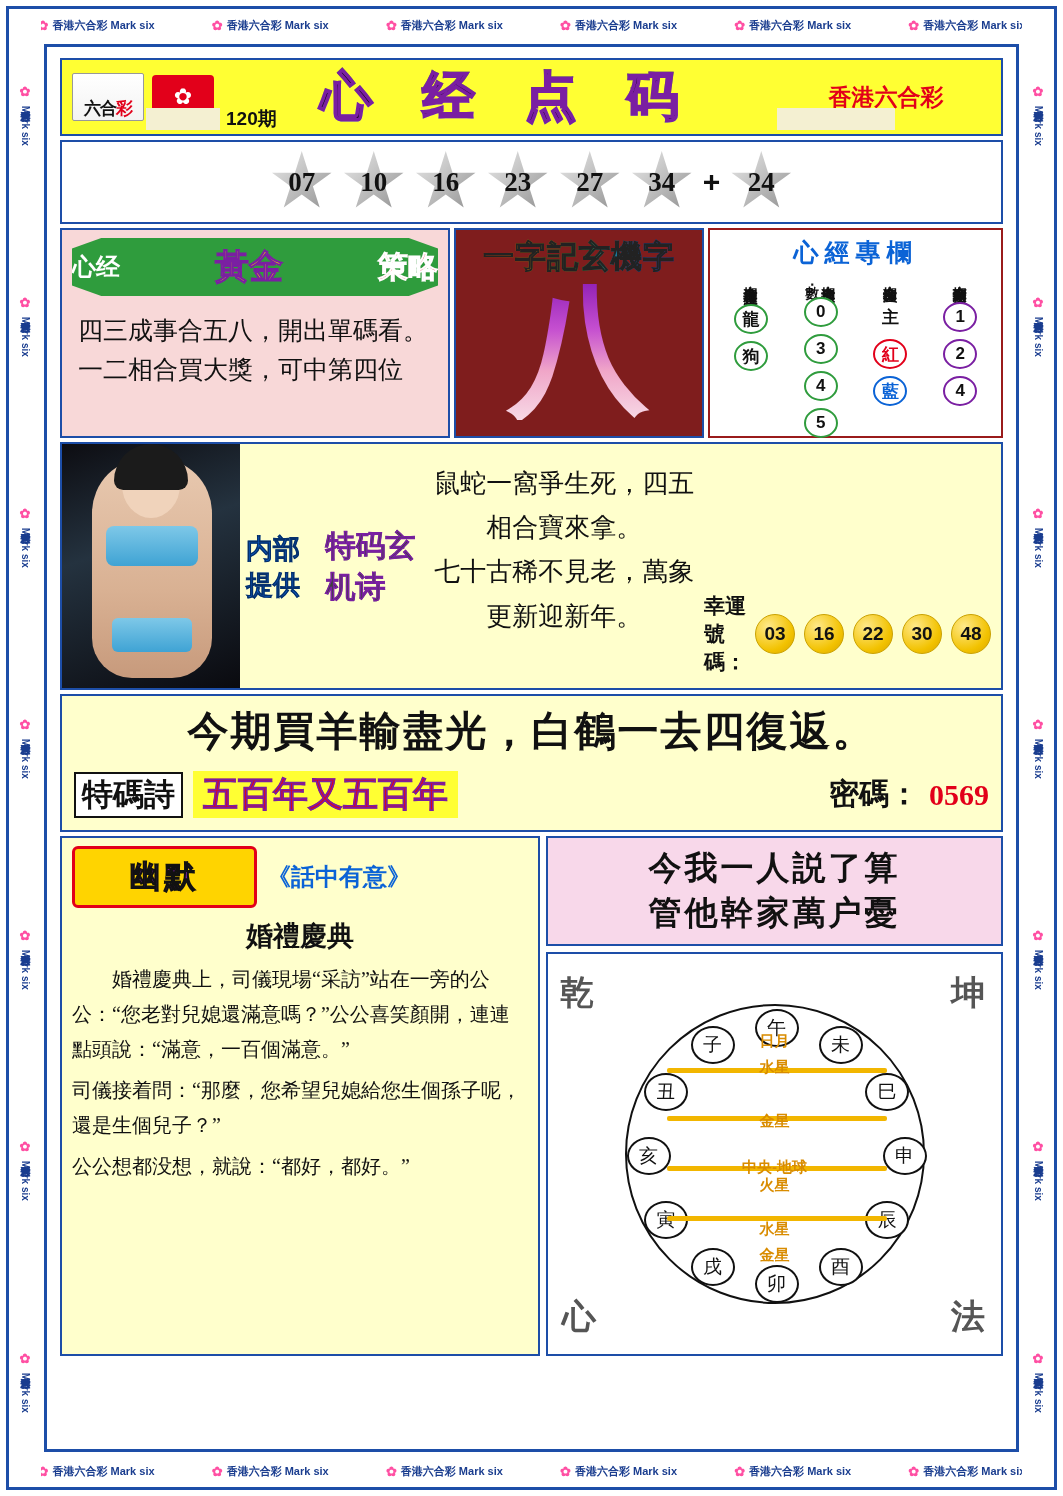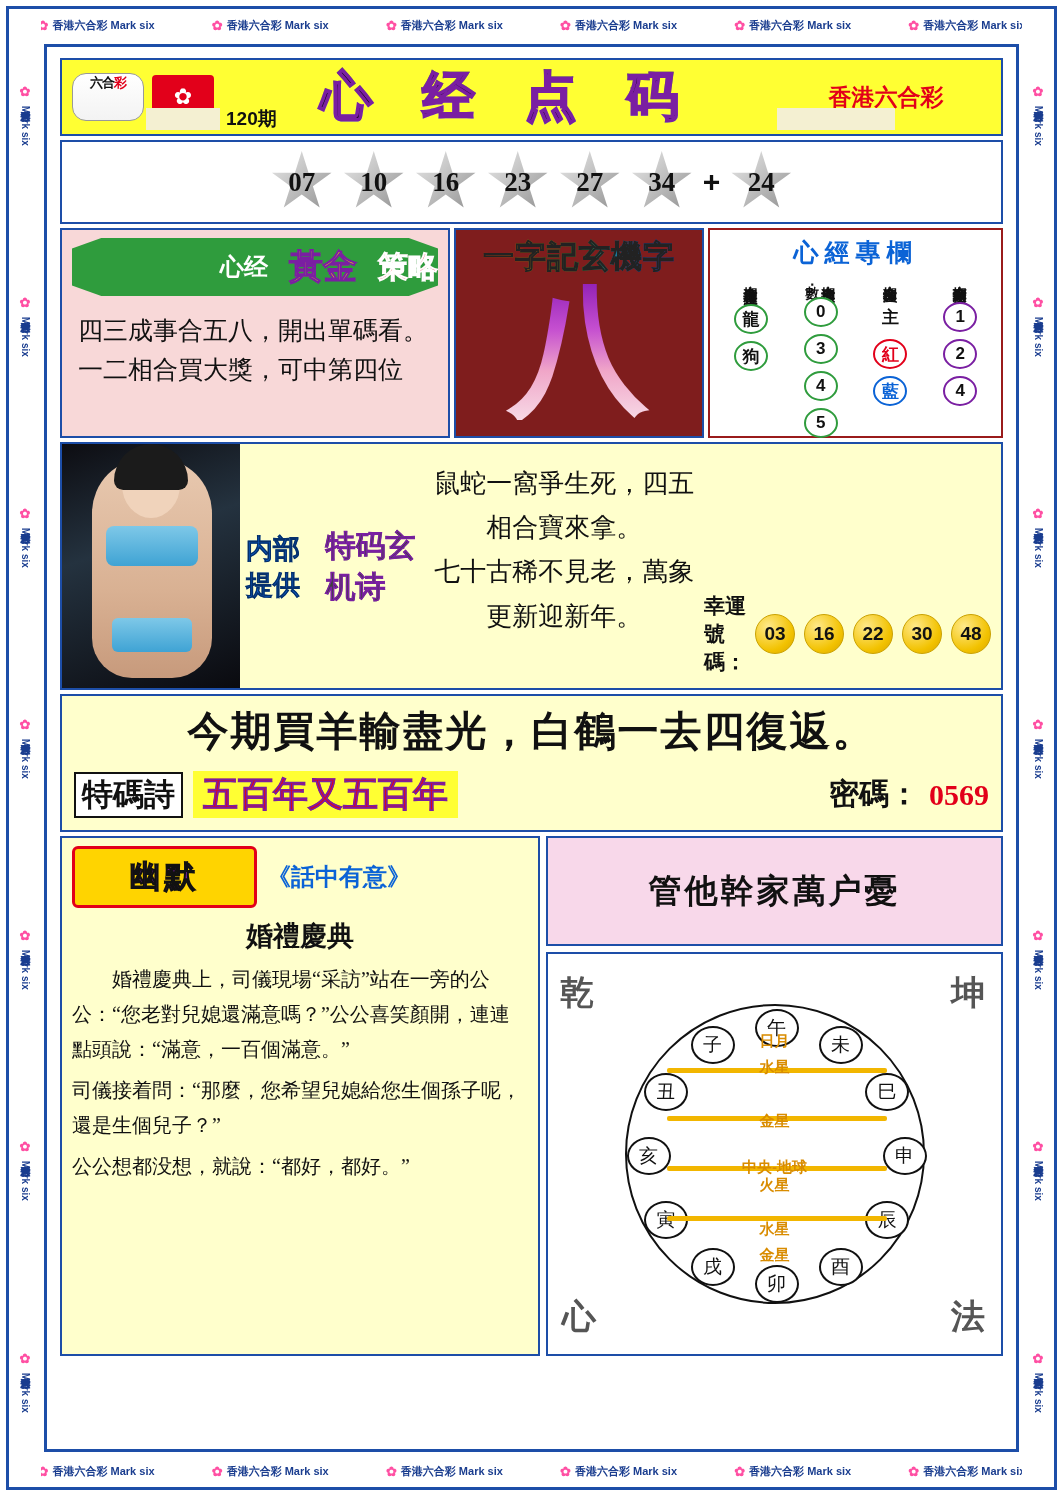--- a/index.html
+++ b/index.html
@@ -66,25 +66,25 @@
   
   .header {
     position:relative;
     height:78px;
     border:2px solid #1d4ea8;
     background:#ffff33;
     display:flex; align-items:center;
     padding:0 10px;
   }
   .logo-lhc {
-    width:72px;height:48px;border-radius:14px;
+    width:72px;height:48px;border-radius:2px;
     background:linear-gradient(180deg,#ffffff,#f3f3f3);
     border:1px solid #999;
-    display:flex;align-items:flex-start;justify-content:center;
-    font-size:13px;font-weight:bold;
+    display:flex;align-items:flex-end;justify-content:center;
+    font-size:17px;font-weight:bold;
     color:#111;
     letter-spacing:-1px;
     flex:none;
   }
   .logo-lhc .c1{color:#111}.logo-lhc .c2{color:#e2001a}
   .logo-bauhinia {
     width:62px;height:44px;margin-left:8px;flex:none;
     background:#e2001a;border-radius:4px;
     display:flex;align-items:center;justify-content:center;
     color:#fff;font-size:22px;
@@ -163,22 +163,22 @@
     background:#f8d8d8;
     position:relative;
     padding:6px;
   }
   .ribbon{
     position:relative;
     height:58px;
     margin:2px 4px 0 4px;
     background:#2f9c3d;
     clip-path:polygon(0 18%,8% 0,92% 0,100% 18%,100% 82%,92% 100%,8% 100%,0 82%);
-    display:flex;align-items:center;justify-content:flex-end;
-    gap:21px;
+    display:flex;align-items:center;justify-content:space-between;
+    gap:10px;
   }
   .ribbon .t1{color:#ffffff;font-size:24px;font-weight:bold;}
   .ribbon .t2{
     font-size:34px;font-weight:bold;
     color:#ffd400;-webkit-text-stroke:1px #7a1fa2;
     font-family:"DejaVu Sans",sans-serif;
   }
   .ribbon .t3{
     font-size:30px;font-weight:bold;color:#e2001a;
     -webkit-text-stroke:1px #ffffff;
@@ -777,20 +777,21 @@
         <div class="joke-title">婚禮慶典</div>
         <div class="joke-body" id="jokebody">
             <p class="ind">婚禮慶典上，司儀現場“采訪”站在一旁的公公：“您老對兒媳還滿意嗎？”公公喜笑顏開，連連點頭說：“滿意，一百個滿意。”</p>
             <p class="">司儀接着問：“那麼，您希望兒媳給您生個孫子呢，還是生個兒子？”</p>
             <p class="">公公想都没想，就說：“都好，都好。”</p>
           </div>
       </div>
 
       <div class="rightcol">
         <div class="quote">
+          <div>今我一人説了算</div>
           <div>管他幹家萬户憂</div>
         </div>
         <div class="wheelbox">
           <div class="corner c-tl">乾</div>
           <div class="corner c-tr">坤</div>
           <div class="corner c-bl">心</div>
           <div class="corner c-br">法</div>
           <div class="circle" id="wheel">
               <div class="zodiac" style="left: 128px; top: 3px;">午</div>
               <div class="zodiac" style="left: 192px; top: 20.1487px;">未</div>

